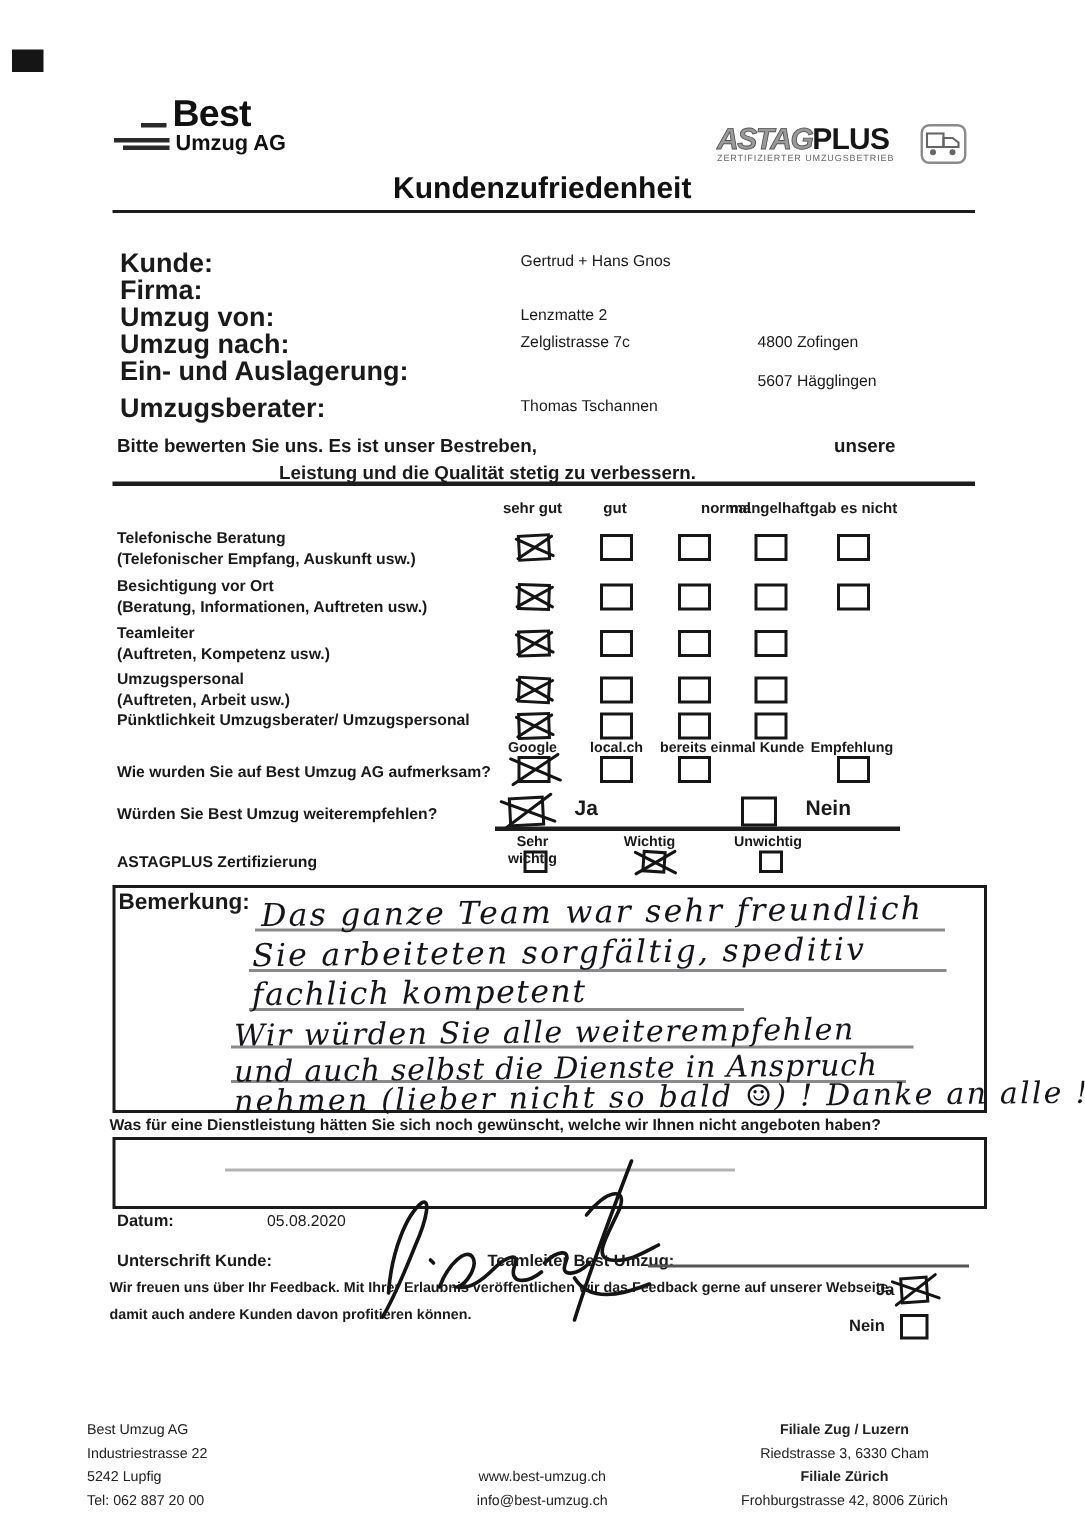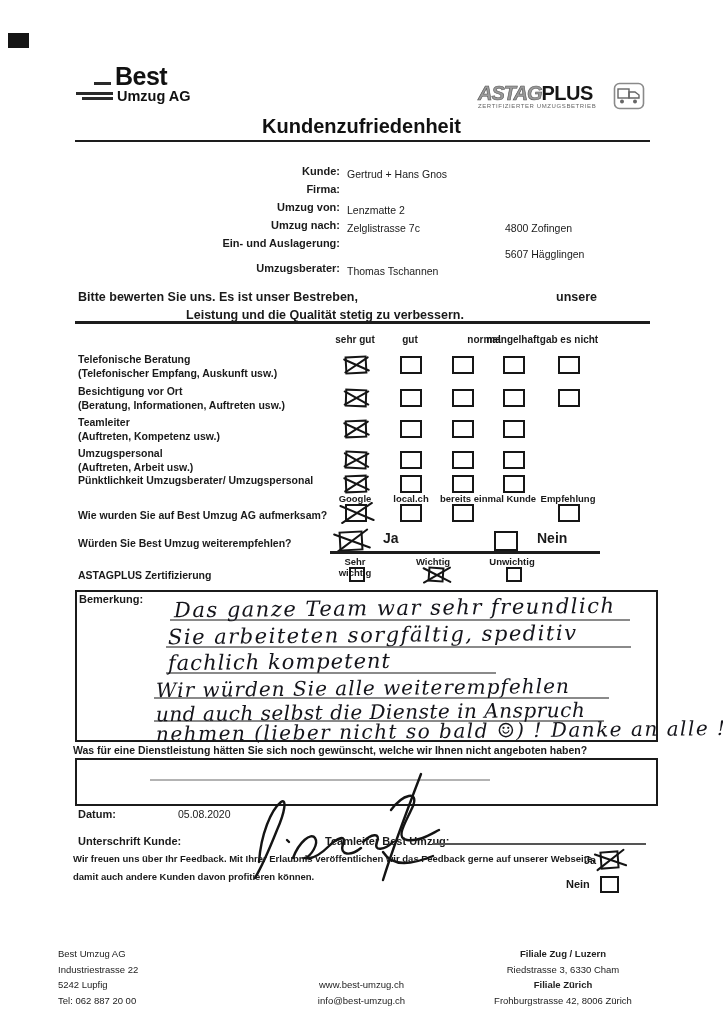--- a/index.html
+++ b/index.html
@@ -16,21 +16,21 @@
   .cb.checked::before,.cb.checked::after{content:"";position:absolute;left:-5px;width:calc(100% + 11px);
       top:45%;height:2px;background:#141414;border-radius:1px;}
   .cb.checked::before{transform:rotate(27deg);}
   .cb.checked::after{transform:rotate(-31deg);}
   .cb.fl.checked::before,.cb.fl.checked::after{left:-9px;width:calc(100% + 20px);}
   .cb.fl.checked::before{transform:rotate(23deg);}
   .cb.fl.checked::after{transform:rotate(-34deg);}
   
   .colhead{position:absolute;font-weight:bold;font-size:10px;text-align:center;}
   .rowlabel{position:absolute;font-weight:bold;font-size:10.5px;line-height:14px;}
-  .flabel{position:absolute;left:80px;width:260px;text-align:right;font-weight:bold;font-size:11px;}
+  .flabel{position:absolute;left:80px;width:260px;font-weight:bold;font-size:18px;}
   .fvalue{position:absolute;font-size:10.5px;}
   
   .hand{position:absolute;font-family:"DejaVu Serif",serif;font-style:italic;color:#14141a;
         white-space:nowrap;transform:rotate(-0.6deg);}
   .footer-line{font-size:9.5px;line-height:15.5px;color:#222;}
   .footer-right .footer-line:nth-child(1),.footer-right .footer-line:nth-child(3){font-weight:bold;}
   .astag-outline{font-weight:bold;font-style:italic;font-size:20px;color:#9a9a9a;
         -webkit-text-stroke:0.6px #555;letter-spacing:-1px;}
   .astag-solid{font-weight:bold;font-size:20px;color:#161616;letter-spacing:-0.5px;}
 </style>
@@ -164,21 +164,21 @@
   <div class="colhead" style="left:327px;top:556px;width:56px;font-size:9.5px;">Sehr wichtig</div>
   <div class="colhead" style="left:405px;top:556px;width:56px;font-size:9.5px;">Wichtig</div>
   <div class="colhead" style="left:484px;top:556px;width:56px;font-size:9.5px;">Unwichtig</div>
 
   <div class="rowlabel" style="left:78px;top:568px;">ASTAGPLUS Zertifizierung</div>
   <span class="cb sm" style="left:349px;top:567px;"></span>
   <span class="cb sm fl checked" style="left:428px;top:567px;transform:rotate(4deg);"></span>
   <span class="cb sm" style="left:506px;top:567px;"></span>
 
   <div class="abs" style="left:75px;top:590px;width:579px;height:148px;border:2px solid #1b1b1b;"></div>
-  <div class="abs b" style="left:79px;top:593px;font-size:11px;">Bemerkung:</div>
+  <div class="abs b" style="left:79px;top:593px;font-size:15px;">Bemerkung:</div>
 
   <div class="grayrule" style="left:170px;top:619px;width:460px;height:1.5px;"></div>
   <div class="grayrule" style="left:166px;top:646px;width:465px;height:1.5px;"></div>
   <div class="grayrule" style="left:166px;top:672px;width:330px;height:1.5px;"></div>
   <div class="grayrule" style="left:154px;top:697px;width:455px;height:1.5px;"></div>
   <div class="grayrule" style="left:154px;top:720px;width:450px;height:1.5px;"></div>
 
   <div class="hand" style="left:174px;top:596px;font-size:21px;letter-spacing:1.5px;">Das ganze Team war sehr freundlich</div>
   <div class="hand" style="left:168px;top:623px;font-size:21px;letter-spacing:1.5px;">Sie arbeiteten sorgfältig, speditiv</div>
   <div class="hand" style="left:168px;top:650px;font-size:21px;letter-spacing:1px;">fachlich kompetent</div>

